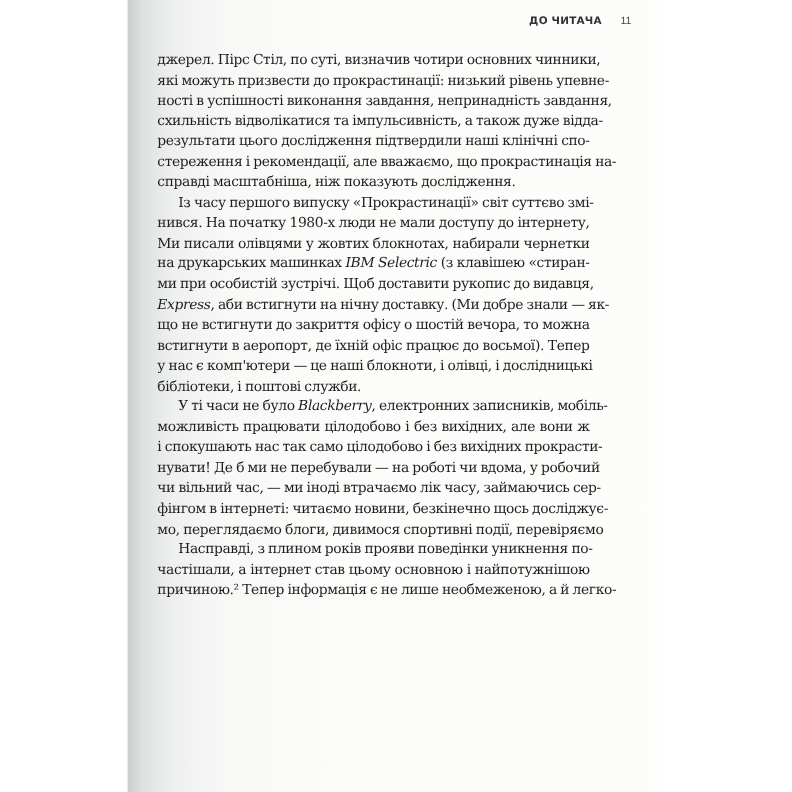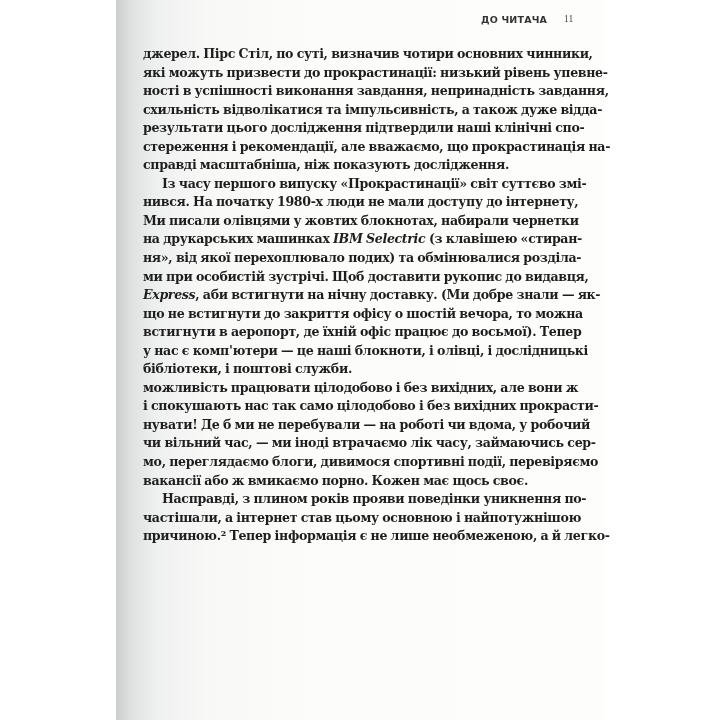--- a/index.html
+++ b/index.html
@@ -26,34 +26,34 @@
       font-size: 9.5px;
       font-weight: bold;
       color: #333;
       letter-spacing: 0.2px;
       white-space: nowrap;
     }
     .page-number {
       position: absolute;
       top: 14px;
       left: 448px;
-      font-family: Liberation Serif, serif;
+      font-family: Liberation Sans, sans-serif;
       font-size: 9.5px;
       color: #444;
     }
     .body-text {
       position: absolute;
       left: 27px;
       top: 45px;
       width: 393px;
       font-family: "DejaVu Serif", serif;
       font-size: 12.6px;
       line-height: 18.55px;
       color: #1e1e1e;
-      font-weight: bold;
+      font-weight: normal;
       text-align: justify;
       letter-spacing: -0.35px;
       word-spacing: -0.5px;
     }
     .line {
       display: block;
       white-space: nowrap;
       text-align-last: justify;
       text-align: justify;
       height: 18.55px;
@@ -84,36 +84,36 @@
       <span class="line">результати цього дослідження підтвердили наші клінічні спо-</span>
       <span class="line">стереження і рекомендації, але вважаємо, що прокрастинація на-</span>
       <span class="line last">справді масштабніша, ніж показують дослідження.</span>
     </div>
 
     <div>
       <span class="line indent">Із часу першого випуску «Прокрастинації» світ суттєво змі-</span>
       <span class="line">нився. На початку 1980-х люди не мали доступу до інтернету,</span>
       <span class="line">Ми писали олівцями у жовтих блокнотах, набирали чернетки</span>
       <span class="line">на друкарських машинках <span class="it">IBM Selectric</span> (з клавішею «стиран-</span>
-      <span class="line">ня», від якої перехоплювало подих) та обмінювалися розділа-</span>
       <span class="line">ми при особистій зустрічі. Щоб доставити рукопис до видавця,</span>
       <span class="line"><span class="it">Express</span>, аби встигнути на нічну доставку. (Ми добре знали — як-</span>
       <span class="line">що не встигнути до закриття офісу о шостій вечора, то можна</span>
       <span class="line">встигнути в аеропорт, де їхній офіс працює до восьмої). Тепер</span>
       <span class="line">у нас є комп'ютери — це наші блокноти, і олівці, і дослідницькі</span>
       <span class="line last">бібліотеки, і поштові служби.</span>
     </div>
 
     <div>
+      <span class="line indent">У ті часи не було <span class="it">Blackberry</span>, електронних записників, мобіль-</span>
       <span class="line">можливість працювати цілодобово і без вихідних, але вони ж</span>
       <span class="line">і спокушають нас так само цілодобово і без вихідних прокрасти-</span>
       <span class="line">нувати! Де б ми не перебували — на роботі чи вдома, у робочий</span>
       <span class="line">чи вільний час, — ми іноді втрачаємо лік часу, займаючись сер-</span>
+      <span class="line">фінгом в інтернеті: читаємо новини, безкінечно щось досліджує-</span>
       <span class="line">мо, переглядаємо блоги, дивимося спортивні події, перевіряємо</span>
-      <span class="line last">вакансії або ж вмикаємо порно. Кожен має щось своє.</span>
     </div>
 
     <div>
       <span class="line indent">Насправді, з плином років прояви поведінки уникнення по-</span>
       <span class="line">частішали, а інтернет став цьому основною і найпотужнішою</span>
       <span class="line">причиною.² Тепер інформація є не лише необмеженою, а й легко-</span>
     </div>
   </div>
 </div>
 

